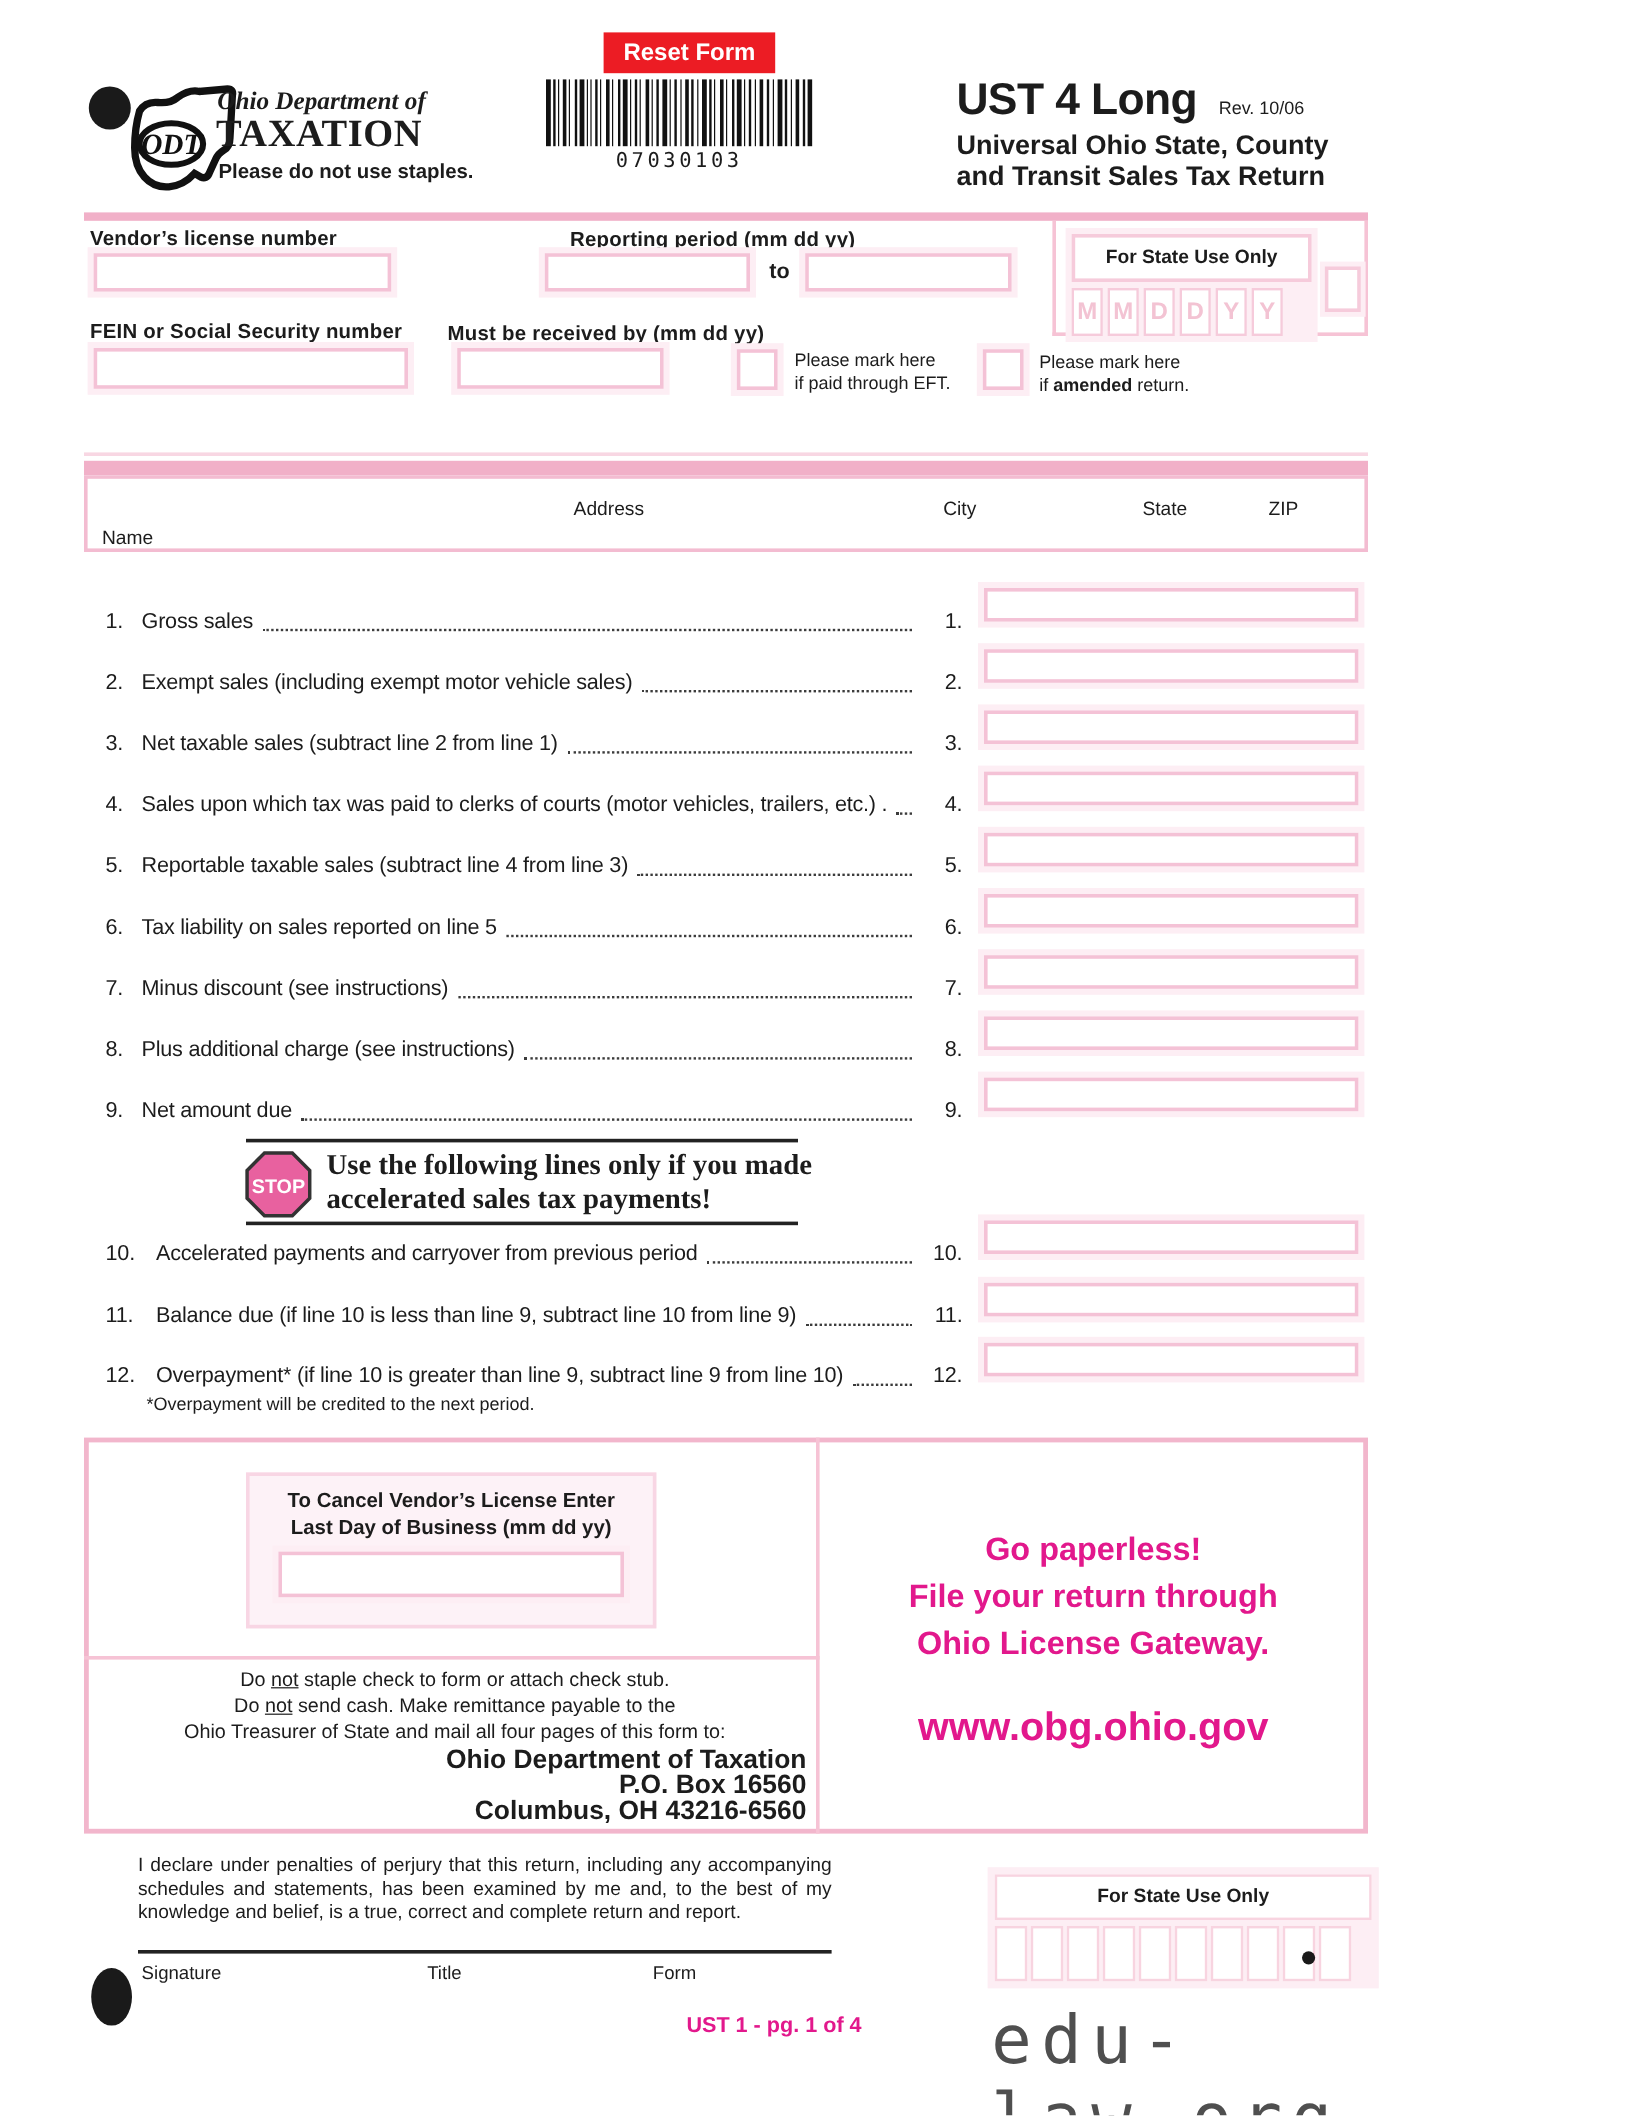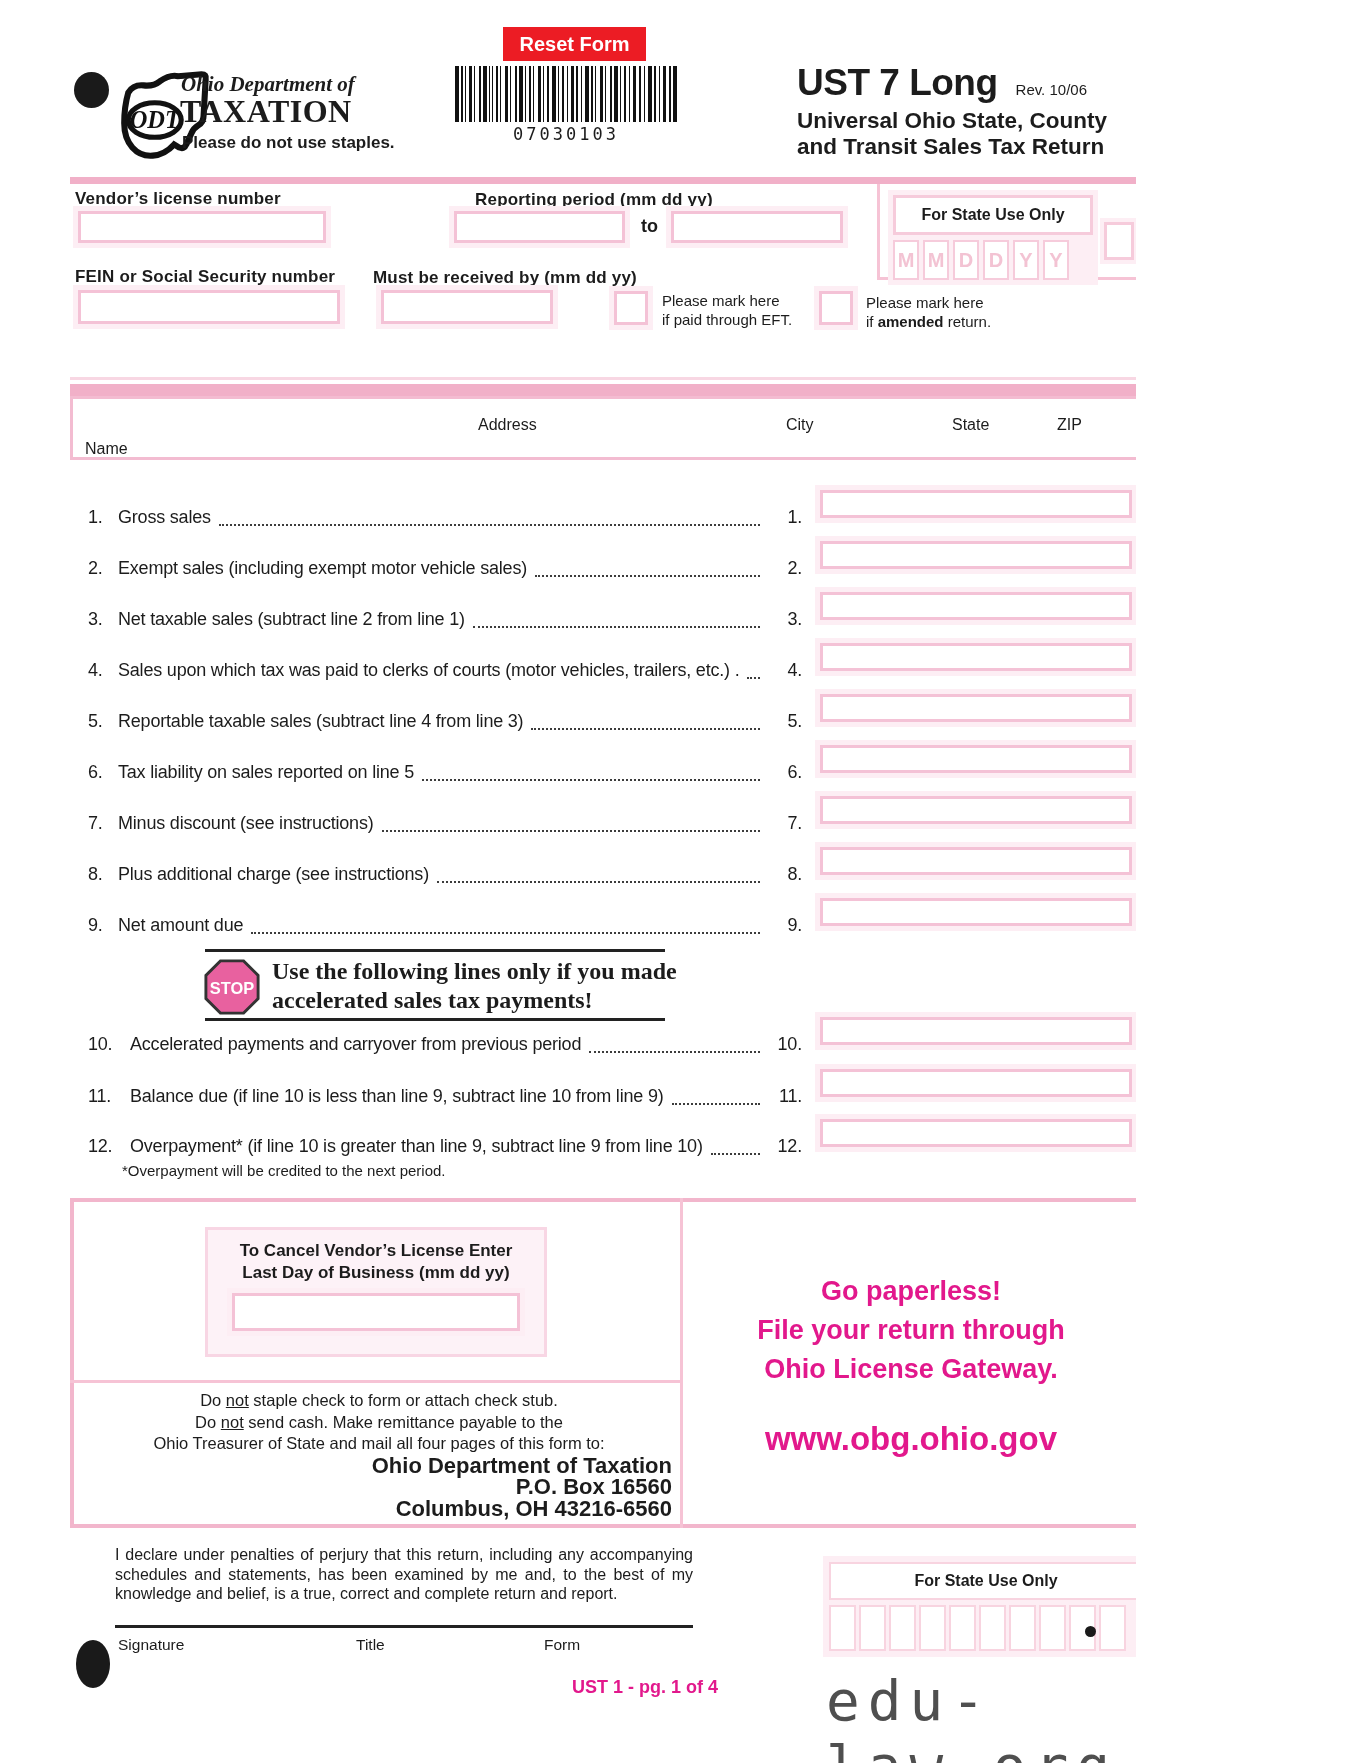--- a/index.html
+++ b/index.html
@@ -1,17 +1,17 @@
 <!DOCTYPE html>
 <html><head>
 <meta charset="utf-8">
 <style>
   html,body{margin:0;padding:0;background:#ffffff;}
   body{font-family:"Liberation Sans",sans-serif;color:#1c1c1c;}
-  #page{position:relative;width:1136px;height:1763px;background:#fff;overflow:hidden;}
+  #page{position:relative;width:1136px;height:1763px;background:#fff;overflow:hidden;padding-left:31px;}
   .abs{position:absolute;}
   .blabel{font-weight:bold;font-size:17px;letter-spacing:.2px;}
   .pinkfield{background:#fdeef4;padding:5px;box-sizing:border-box;}
   .pinkfield input{display:block;width:100%;height:100%;border:3px solid #f4c2d6;background:#fff;
      box-sizing:border-box;outline:none;font:16px "Liberation Sans",sans-serif;padding:0 6px;}
   .chk{position:absolute;width:34px;height:34px;background:#fff;border:3px solid #f4c2d6;
      box-shadow:0 0 0 5px #fdeef4;box-sizing:border-box;cursor:pointer;}
   .row{position:absolute;left:88px;width:714px;display:flex;align-items:baseline;
      font-size:18px;letter-spacing:-.2px;white-space:nowrap;height:24px;}
   .row .no{flex:none;width:30px;}
@@ -37,21 +37,21 @@
 </head>
 <body>
 
 <div id="page">
 
   <button class="abs" style="left:503px;top:27px;width:143px;height:34px;background:#ec1c24;border:none;
       color:#fff;font-weight:bold;font-size:20px;font-family:'Liberation Sans',sans-serif;cursor:pointer;">Reset Form</button>
 
   <div class="abs circle" style="left:74px;top:72px;width:35px;height:36px;"></div>
 
-  <div class="abs" style="left:112px;top:64px;width:112px;height:110px;">
+  <div class="abs" style="left:100px;top:64px;width:112px;height:110px;">
     <svg width="112" height="110" viewBox="0 0 110 108">
       <path d="M16,28 Q21,20 31,21 Q41,22 47,17 Q57,10 65,12 L88,10 Q93,10 92,15 L90,50 Q90,57 85,60 Q80,63 78,68 L73,79 Q71,84 66,82 L61,79 Q52,89 40,90 Q28,91 20,82 Q12,73 12,58 Q12,42 16,28 Z" fill="#fff" stroke="#111" stroke-width="6"></path>
       <ellipse cx="42" cy="55" rx="26" ry="17" fill="#fff" stroke="#111" stroke-width="5"></ellipse>
       <text x="42" y="63" text-anchor="middle" font-family="Liberation Serif,serif" font-style="italic" font-weight="bold" font-size="24" fill="#111">ODT</text>
     </svg>
   </div>
   <div class="abs" style="left:181px;top:72px;font-family:'Liberation Serif',serif;font-style:italic;font-size:21px;font-weight:bold;">Ohio Department of</div>
   <div class="abs" style="left:180px;top:93px;font-family:'Liberation Serif',serif;font-weight:bold;font-size:32px;letter-spacing:.5px;">TAXATION</div>
   <div class="abs" style="left:182px;top:133px;font-weight:bold;font-size:17px;">Please do not use staples.</div>
 
@@ -104,21 +104,21 @@
           <rect x="204" y="0" width="1" height="56"></rect>
           <rect x="208" y="0" width="3" height="56"></rect>
         <rect x="214" y="0" width="2" height="56"></rect>
           <rect x="218" y="0" width="4" height="56"></rect>
       </g>
     </svg>
   </div>
   <div class="abs" style="left:455px;top:124px;width:222px;text-align:center;font-family:'DejaVu Sans Mono',monospace;font-size:17px;letter-spacing:3px;">07030103</div>
 
   <div class="abs" style="left:797px;top:62px;display:flex;align-items:baseline;gap:18px;">
-    <span style="font-weight:bold;font-size:37px;letter-spacing:-.5px;">UST 7 Long</span>
+    <span style="font-weight:bold;font-size:37px;letter-spacing:-.5px;">UST 4 Long</span>
     <span style="font-size:15px;">Rev. 10/06</span>
   </div>
   <div class="abs" style="left:797px;top:108px;font-weight:bold;font-size:22.5px;line-height:26px;">
     <div>Universal Ohio State, County</div>
     <div>and Transit Sales Tax Return</div>
   </div>
 
   <div class="abs hbar" style="left:70px;top:177px;width:1070px;height:7px;"></div>
 
   <div class="abs blabel" style="left:75px;top:189px;">Vendor’s license number</div>

